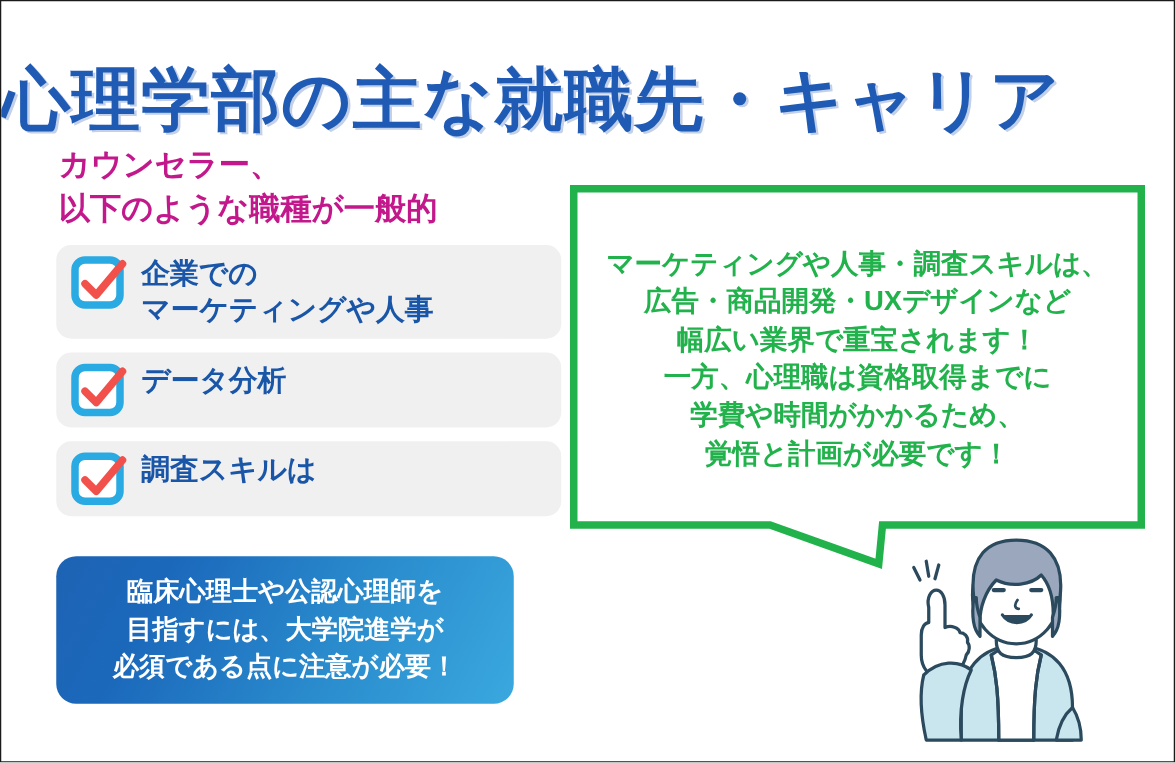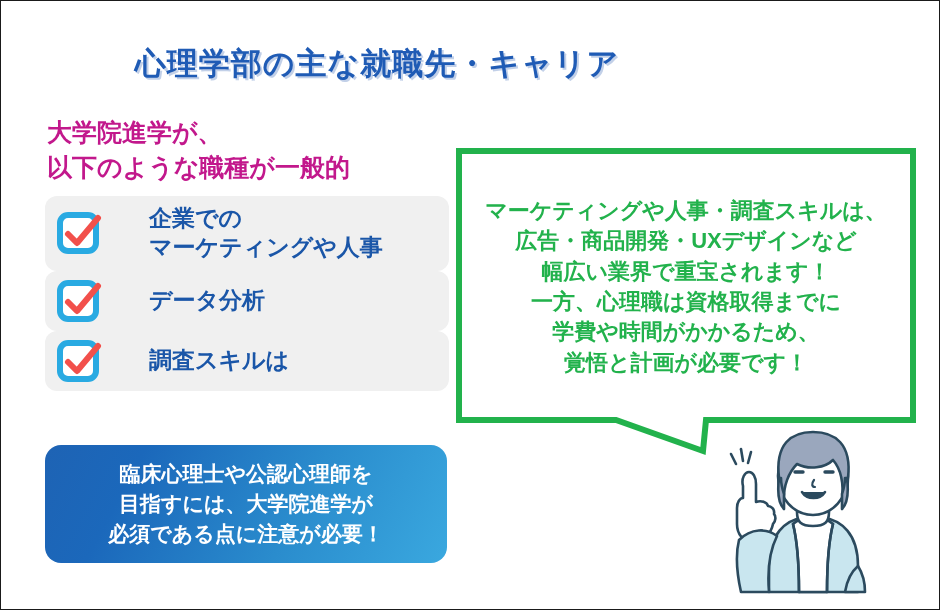--- a/index.html
+++ b/index.html
@@ -21,21 +21,21 @@
     overflow: hidden;
   }
 
   
   #page-title {
     position: absolute;
     left: 0;
     top: 42px;
     width: 752px;
     text-align: center;
-    font-size: 31px;
+    font-size: 55px;
     font-weight: bold;
     letter-spacing: 1px;
     color: #1f5bb5;
     text-shadow: 2px 2px 0 rgba(120,150,205,0.45);
     white-space: nowrap;
   }
 
   
   #left-col {
     position: absolute;
@@ -50,26 +50,26 @@
     font-weight: bold;
     line-height: 1.38;
     margin: 0 0 12px 2px;
     white-space: pre-line;
   }
 
   .job-item {
     position: relative;
     background: #f0f0f0;
     border-radius: 12px;
+    margin-bottom: 11px;
     min-height: 56px;
     display: flex;
-    align-items: center;
+    align-items: flex-start;
     padding: 8px 10px 8px 12px;
     box-sizing: border-box;
-    gap: 36px;
   }
 
   .check-icon {
     flex: 0 0 auto;
     width: 44px;
     height: 44px;
     margin-right: 12px;
     position: relative;
   }
   .check-icon svg { display: block; width: 44px; height: 44px; overflow: visible; }
@@ -80,21 +80,21 @@
     font-weight: bold;
     line-height: 1.28;
     white-space: pre-line;
   }
 
   
   #blue-note {
     position: absolute;
     left: 44px;
     top: 444px;
-    width: 402px;
+    width: 366px;
     height: 118px;
     border-radius: 16px;
     background: linear-gradient(118deg, #1e63b4 0%, #1b68bb 22%, #2a8ccd 62%, #3aa8df 100%);
     display: flex;
     align-items: center;
     justify-content: center;
     box-sizing: border-box;
   }
   #blue-note-text {
     color: #ffffff;
@@ -145,21 +145,21 @@
 </style>
 </head>
 <body>
 
 <div id="canvas">
 
   <div id="page-title">心理学部の主な就職先・キャリア</div>
 
   <div id="left-col">
 
-    <div id="lead-heading">大学院進学が、
+    <div id="lead-heading">カウンセラー、
 以下のような職種が一般的</div>
 
     <div class="job-item">
       <span class="check-icon">
         <svg viewBox="0 0 44 44" xmlns="http://www.w3.org/2000/svg">
           <rect x="3" y="4" width="36" height="36" rx="8" ry="8" fill="#ffffff" stroke="#29aae2" stroke-width="6"></rect>
           <path d="M11 23 L20 32 L41 7" fill="none" stroke="#f2504b" stroke-width="6" stroke-linecap="round" stroke-linejoin="round"></path>
         </svg>
       </span>
       <span class="job-label">企業での

